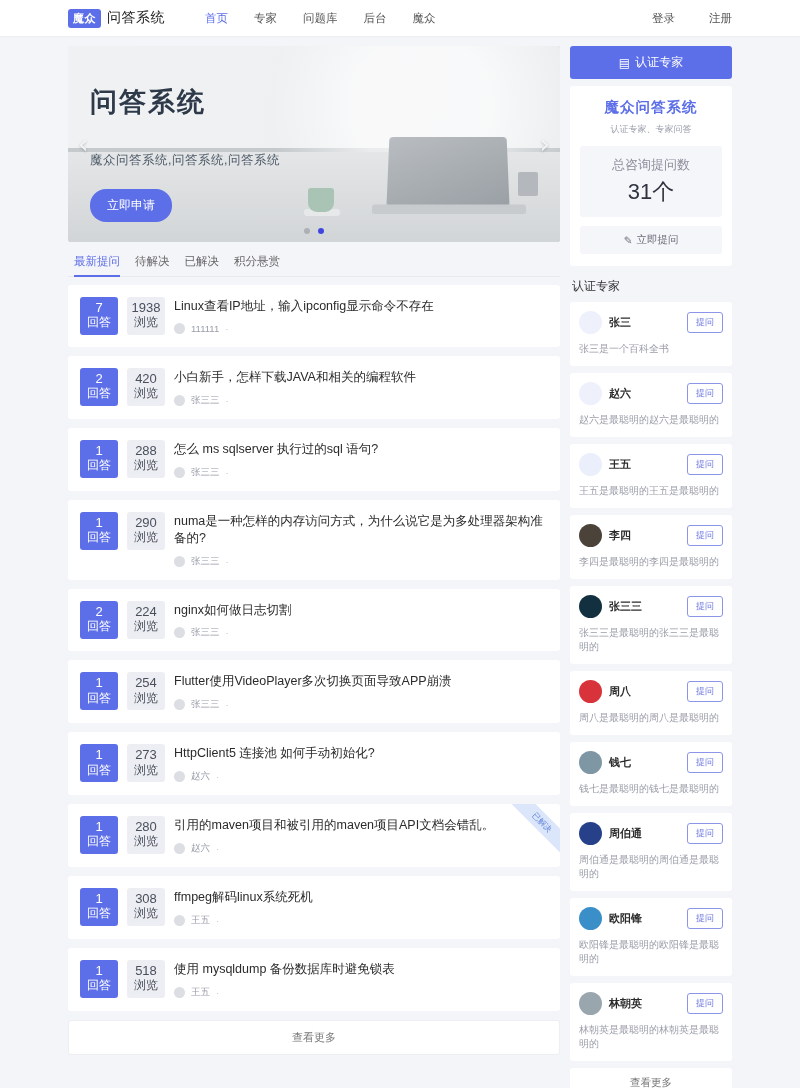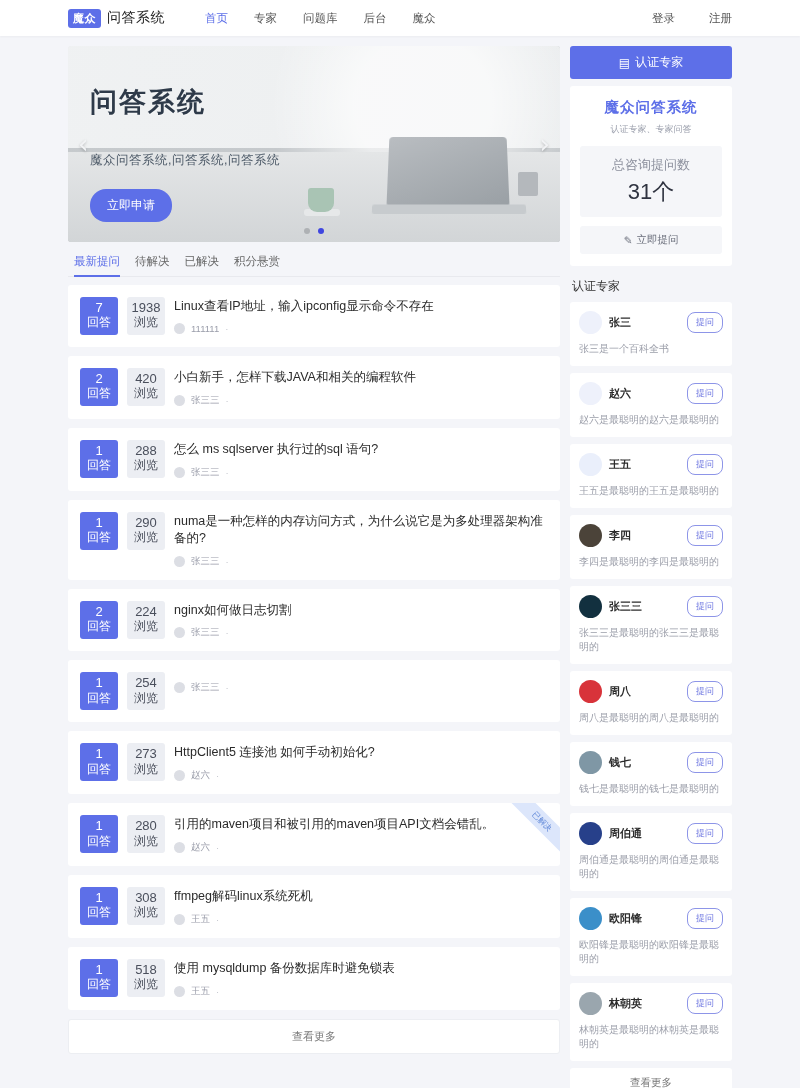--- a/index.html
+++ b/index.html
@@ -207,21 +207,21 @@
     background: #fff; border-radius: 3px; padding: 9px 9px 10px 9px; margin-bottom: 7px;
   }
   .exp-top { display: flex; align-items: center; gap: 7px; }
   .exp-av {
     width: 23px; height: 23px; border-radius: 50%; flex: none;
     background: #e8eaf2; position: relative; overflow: hidden;
   }
   .exp-name { font-size: 11px; color: #2b2b2b; font-weight: bold; }
   .exp-ask {
     margin-left: auto; border: 1px solid #8d95e8; color: #6b74e0;
-    border-radius: 8px; font-size: 9px; padding: 3px 8px; cursor: pointer;
+    border-radius: 3px; font-size: 9px; padding: 3px 8px; cursor: pointer;
     background: #fff;
   }
   .exp-desc { margin-top: 8px; font-size: 10px; color: #9b9ea9; line-height: 1.4; }
   .side-more {
     background: #fff; border-radius: 3px; text-align: center;
     padding: 8px 0; font-size: 10.5px; color: #777; cursor: pointer;
   }
 
   
   .partners {
@@ -375,20 +375,21 @@
         <div class="qitem">
           <div class="stat answers">
             <div class="num">1</div>
             <div class="lbl">回答</div>
           </div>
           <div class="stat views">
             <div class="num">254</div>
             <div class="lbl">浏览</div>
           </div>
           <div class="qbody">
+            <div class="qtitle">Flutter使用VideoPlayer多次切换页面导致APP崩溃</div>
             <div class="qmeta">
               <span class="qavatar"></span>
               <span class="qauthor">张三三</span>
               <span class="qdot">·</span>
             </div>
           </div>
         </div>
         <div class="qitem">
           <div class="stat answers">
             <div class="num">1</div>

